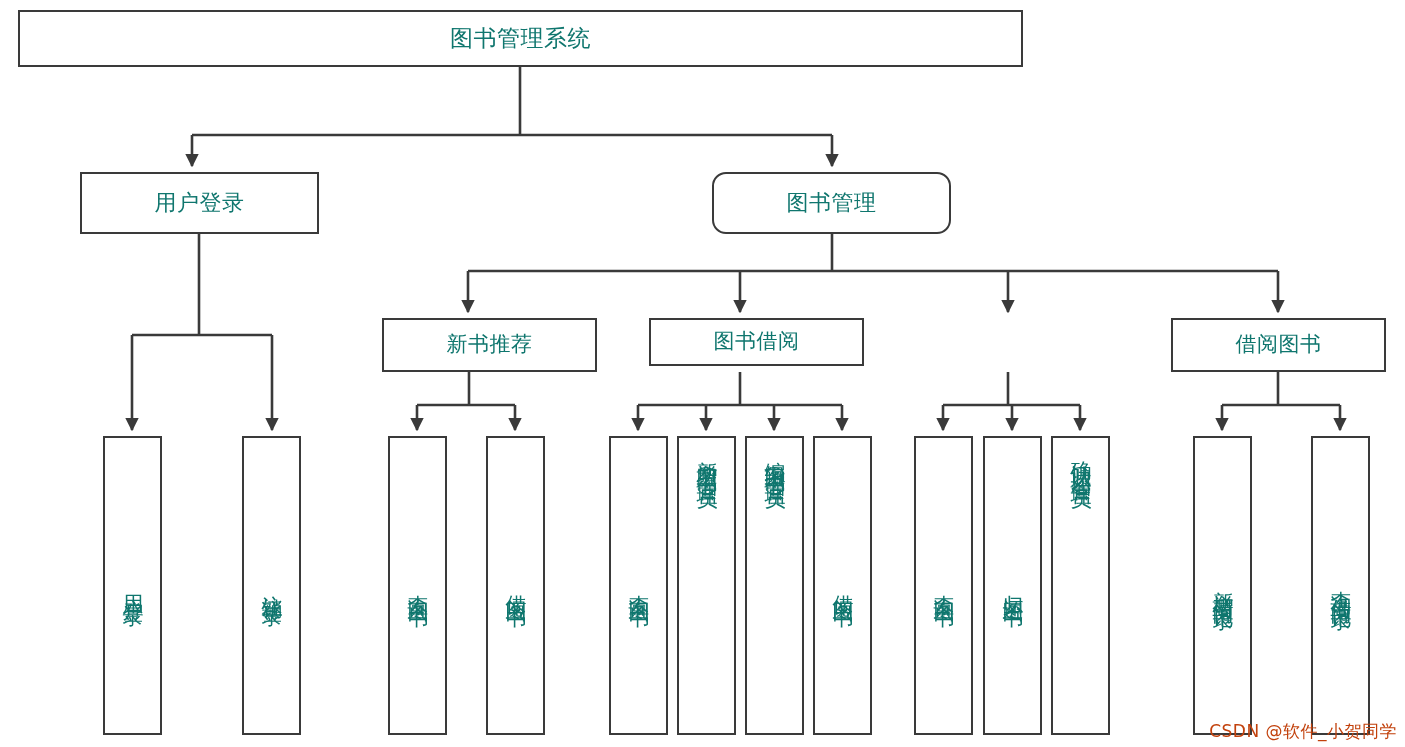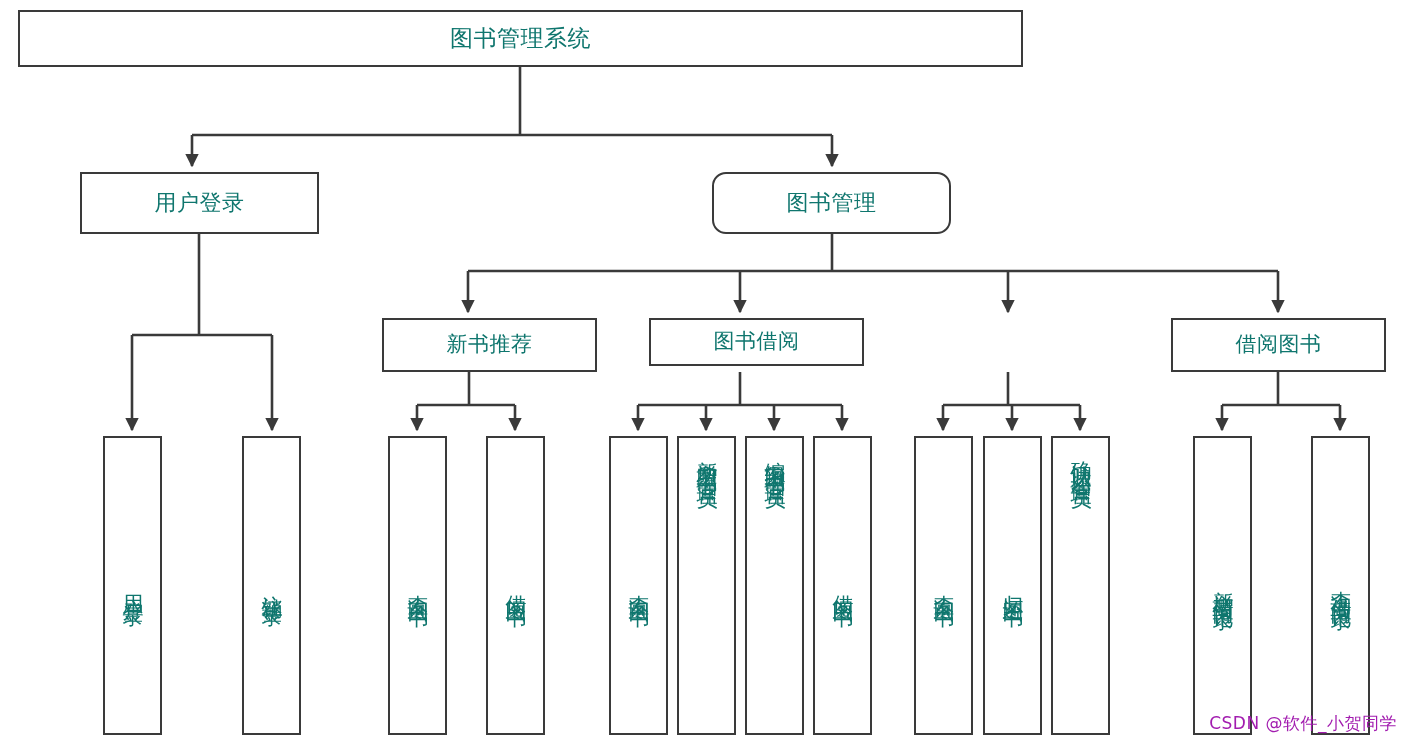--- a/index.html
+++ b/index.html
@@ -61,23 +61,23 @@
     height: auto;
     white-space: nowrap;
   }
   .node.leaf.centerfit {
     align-items: center;
     padding-top: 0;
   }
   #watermark {
     position: absolute;
     right: 8px;
-    bottom: 12px;
+    bottom: 4px;
     font-size: 17px;
-    color: #a21caf;
+    color: #c2410c;
     letter-spacing: 0.5px;
     white-space: nowrap;
     z-index: 5;
     font-family: "DejaVu Sans", "Liberation Sans", sans-serif;
   }
 </style>
 </head>
 <body>
 
 <div id="canvas">

